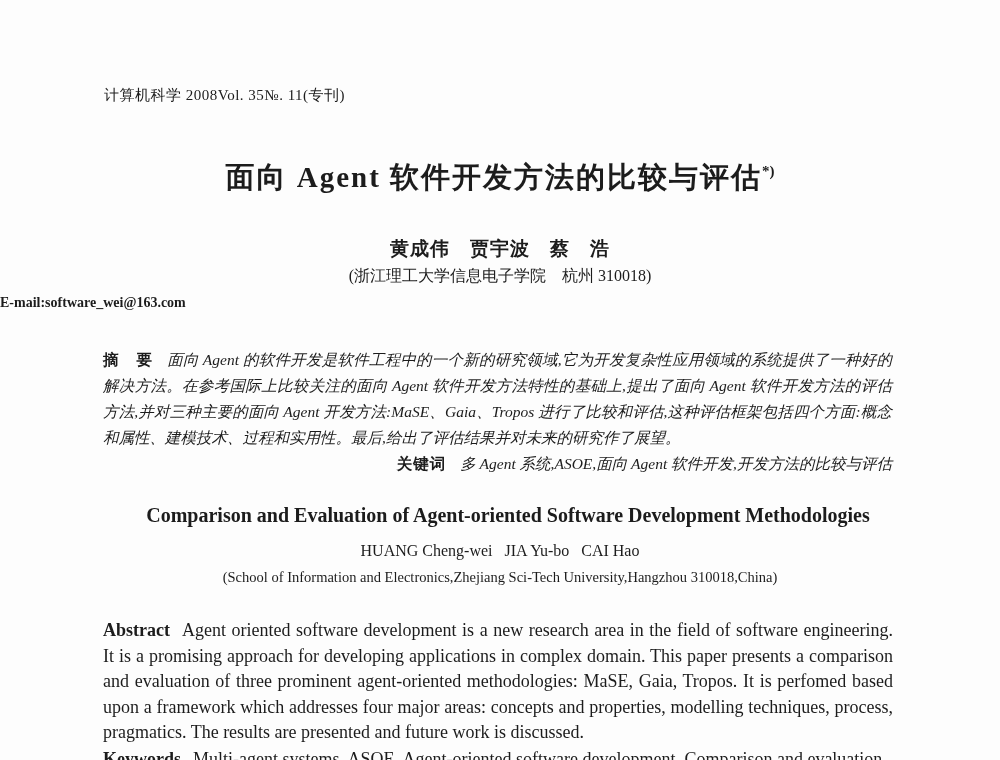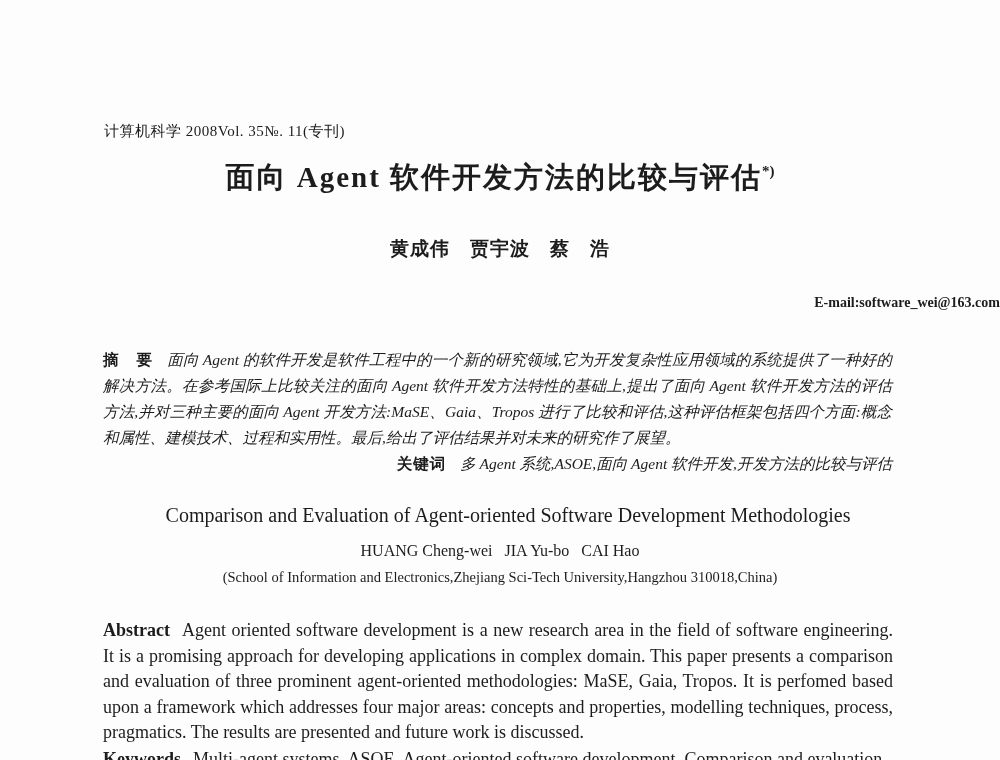--- a/index.html
+++ b/index.html
@@ -15,21 +15,20 @@
     overflow: hidden;
     color: #1c1c1c;
     font-family: "Liberation Serif", "DejaVu Serif", serif;
   }
   .journal-header {
     position: absolute;
     left: 104px;
     top: 86px;
     font-size: 15px;
     letter-spacing: 0.5px;
-    margin-top: 36px;
   }
   .title-cn {
     position: absolute;
     left: 0; right: 0;
     top: 158px;
     text-align: center;
     font-size: 29px;
     font-weight: 700;
     letter-spacing: 2px;
   }
@@ -52,21 +51,21 @@
     left: 0; right: 0;
     top: 266px;
     text-align: center;
     font-size: 16px;
     white-space: pre;
   }
   .email-line {
     position: absolute;
     left: 0; right: 0;
     top: 295px;
-    text-align: right;
+    text-align: left;
     font-size: 14px;
     font-weight: 600;
   }
   .cn-abstract-block {
     position: absolute;
     left: 103px;
     width: 789px;
     top: 347px;
   }
   .cn-abstract-block p {
@@ -84,21 +83,21 @@
     font-weight: 700;
     margin-right: 14px;
     letter-spacing: 1px;
   }
   .title-en {
     position: absolute;
     left: 16px; right: 0;
     top: 504px;
     text-align: center;
     font-size: 20px;
-    font-weight: 400;
+    font-weight: 700;
   }
   .authors-en {
     position: absolute;
     left: 0; right: 0;
     top: 542px;
     text-align: center;
     font-size: 16px;
     white-space: pre;
   }
   .affiliation-en {
@@ -135,20 +134,21 @@
 <div class="page">
 
   <div class="journal-header">计算机科学 2008Vol. 35№. 11(专刊)</div>
 
   <div class="title-cn">
     <span>面向 Agent 软件开发方法的比较与评估</span><sup>*)</sup>
   </div>
 
   <div class="authors-cn">黄成伟　贾宇波　蔡　浩</div>
 
+  <div class="affiliation-cn">(浙江理工大学信息电子学院　杭州 310018)</div>
 
   <div class="email-line">E-mail:software_wei@163.com</div>
 
   <div class="cn-abstract-block">
     <p>
       <span class="cn-label">摘　要</span><span>面向 Agent 的软件开发是软件工程中的一个新的研究领域,它为开发复杂性应用领域的系统提供了一种好的解决方法。在参考国际上比较关注的面向 Agent 软件开发方法特性的基础上,提出了面向 Agent 软件开发方法的评估方法,并对三种主要的面向 Agent 开发方法:MaSE、Gaia、Tropos 进行了比较和评估,这种评估框架包括四个方面:概念和属性、建模技术、过程和实用性。最后,给出了评估结果并对未来的研究作了展望。</span>
     </p>
     <p class="keywords-row">
       <span class="cn-label">关键词</span><span>多 Agent 系统,ASOE,面向 Agent 软件开发,开发方法的比较与评估</span>
     </p>

